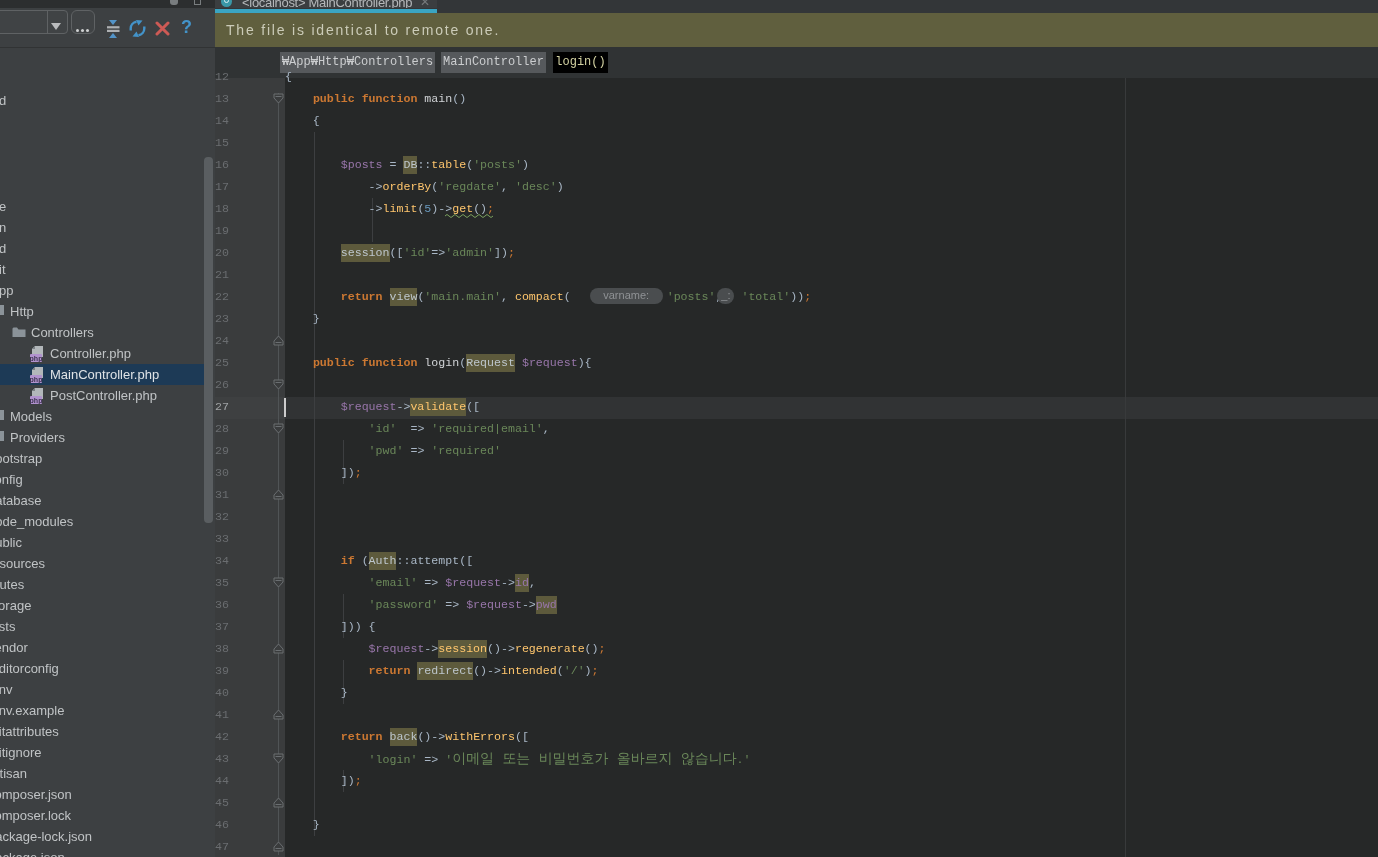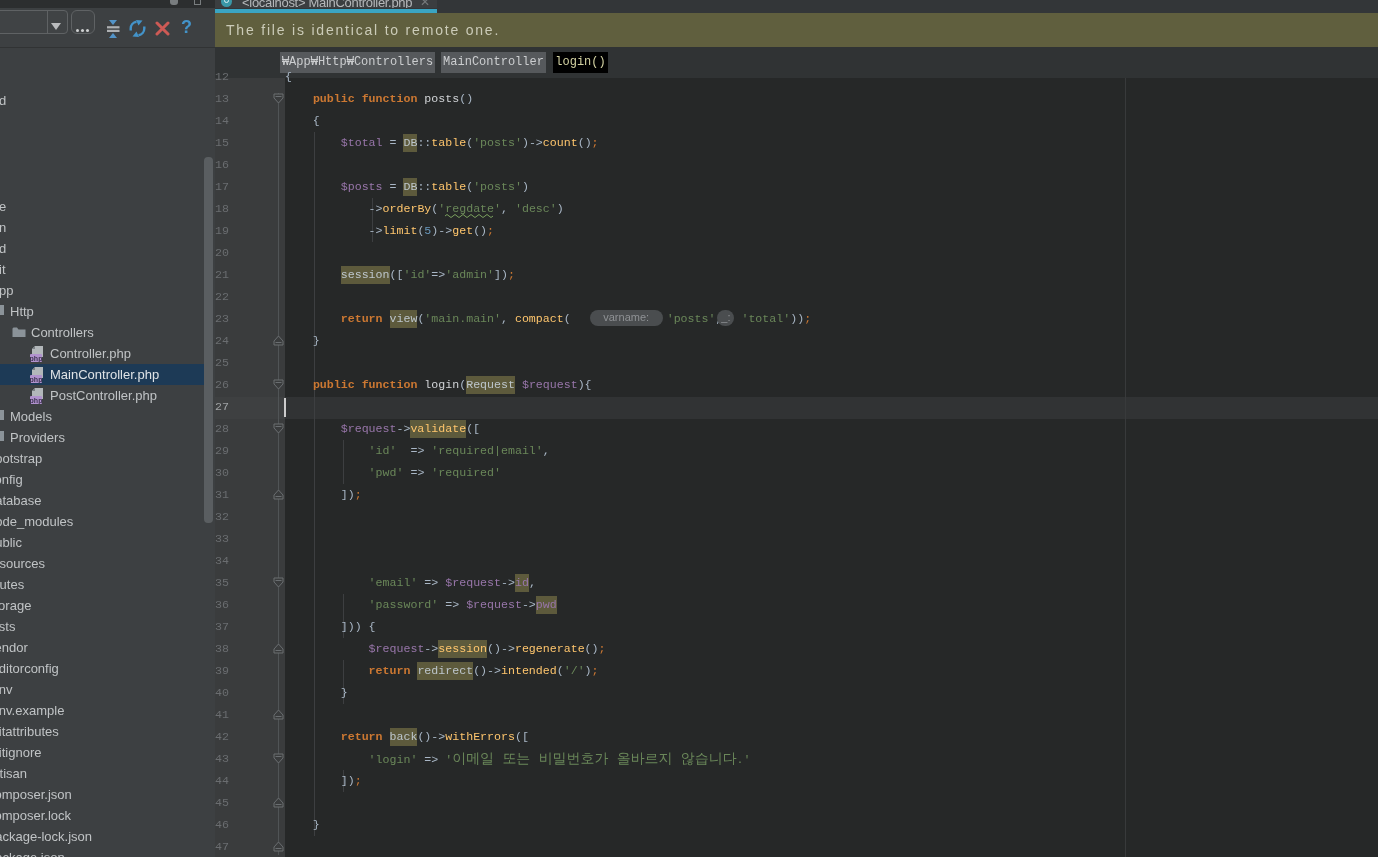--- a/index.html
+++ b/index.html
@@ -239,42 +239,42 @@
 40
 41
 42
 43
 44
 45
 46
 47</pre>
 <div id="code">
     <div class="cl">{</div>
-    <div class="cl">    <span class="k">public function</span> <span class="d">posts</span>()</div>
+    <div class="cl">    <span class="k">public function</span> <span class="d">main</span>()</div>
     <div class="cl">    {</div>
-    <div class="cl">        <span class="v">$total</span> = <span class="hl hw">DB</span>::<span class="f">table</span>(<span class="s">'posts'</span>)-&gt;<span class="f">count</span>()<span class="sc">;</span></div>
     <div class="cl"></div>
     <div class="cl">        <span class="v">$posts</span> = <span class="hl hw">DB</span>::<span class="f">table</span>(<span class="s">'posts'</span>)</div>
     <div class="cl">            -&gt;<span class="f">orderBy</span>(<span class="s">'</span><span class="s">regdate</span><span class="s">'</span>, <span class="s">'desc'</span>)</div>
     <div class="cl">            -&gt;<span class="f">limit</span>(<span class="n">5</span>)-&gt;<span class="f">get</span>()<span class="sc">;</span></div>
     <div class="cl"></div>
     <div class="cl">        <span class="hl hw">session</span>([<span class="s">'id'</span>=&gt;<span class="s">'admin'</span>])<span class="sc">;</span></div>
     <div class="cl"></div>
     <div class="cl">        <span class="k">return</span> <span class="hl hw">view</span>(<span class="s">'main.main'</span>, <span class="f">compact</span>(<span class="hint" style="width:73px;margin-left:19px;margin-right:4px">varname:</span><span class="s">'posts'</span>,<span class="hint" style="width:17px;margin-left:-5px;margin-right:7px">_:</span><span class="s">'total'</span>))<span class="sc">;</span></div>
     <div class="cl">    }</div>
     <div class="cl"></div>
     <div class="cl">    <span class="k">public function</span> <span class="d">login</span>(<span class="hl hw">Request</span> <span class="v">$request</span>){</div>
     <div class="cl"></div>
     <div class="cl">        <span class="v">$request</span>-&gt;<span class="hl f">validate</span>([</div>
     <div class="cl">            <span class="s">'id'</span>  =&gt; <span class="s">'required|email'</span>,</div>
     <div class="cl">            <span class="s">'pwd'</span> =&gt; <span class="s">'required'</span></div>
     <div class="cl">        ])<span class="sc">;</span></div>
     <div class="cl"></div>
     <div class="cl"></div>
     <div class="cl"></div>
+    <div class="cl">        <span class="k">if</span> (<span class="hl hw">Auth</span>::attempt([</div>
     <div class="cl">            <span class="s">'email'</span> =&gt; <span class="v">$request</span>-&gt;<span class="hl v">id</span>,</div>
     <div class="cl">            <span class="s">'password'</span> =&gt; <span class="v">$request</span>-&gt;<span class="hl v">pwd</span></div>
     <div class="cl">        ])) {</div>
     <div class="cl">            <span class="v">$request</span>-&gt;<span class="hl f">session</span>()-&gt;<span class="f">regenerate</span>()<span class="sc">;</span></div>
     <div class="cl">            <span class="k">return</span> <span class="hl hw">redirect</span>()-&gt;<span class="f">intended</span>(<span class="s">'/'</span>)<span class="sc">;</span></div>
     <div class="cl">        }</div>
     <div class="cl"></div>
     <div class="cl">        <span class="k">return</span> <span class="hl hw">back</span>()-&gt;<span class="f">withErrors</span>([</div>
     <div class="cl">            <span class="s">'login'</span> =&gt; <span class="s">'<span style="font-size:13.94px">이메일 또는 비밀번호가 올바르지 않습니다</span>.'</span></div>
     <div class="cl">        ])<span class="sc">;</span></div>

